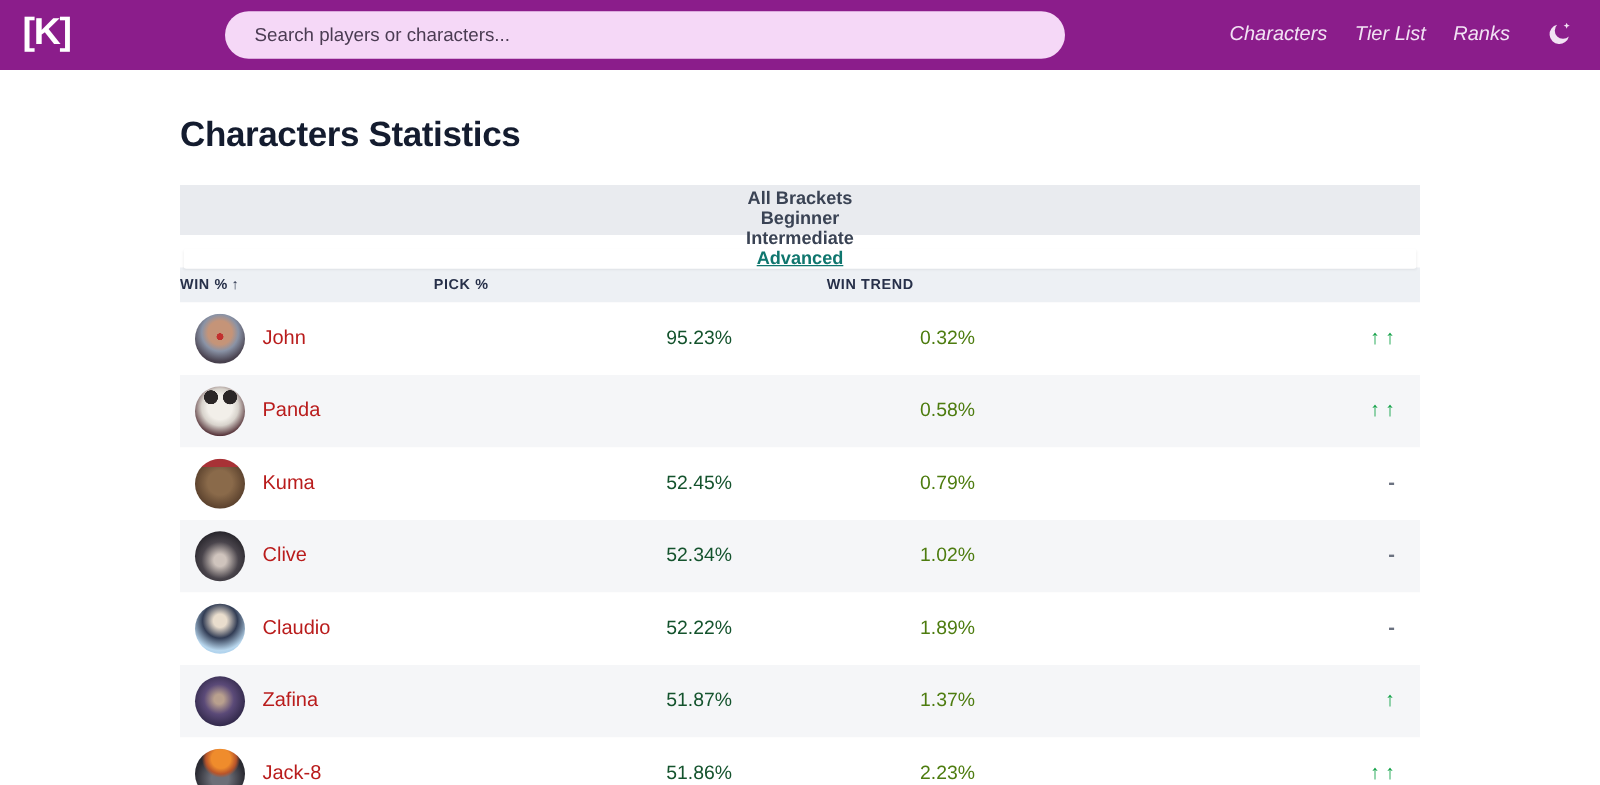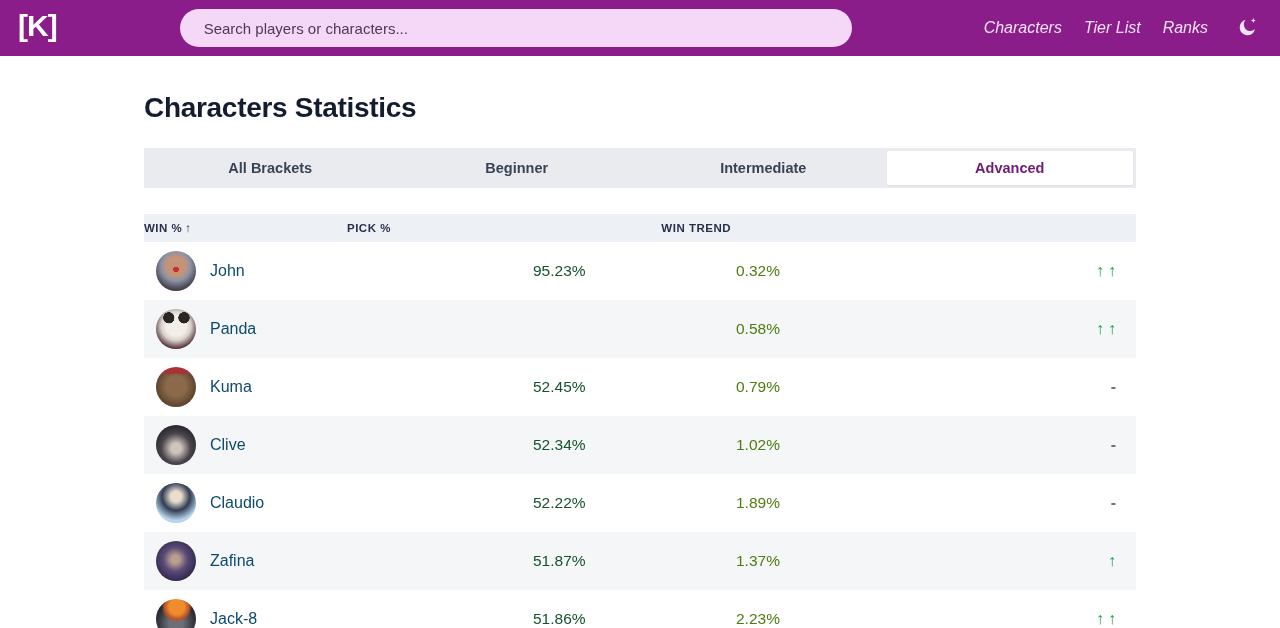--- a/index.html
+++ b/index.html
@@ -19,39 +19,39 @@
   .nav a { color:#F2E2F4; text-decoration:none; font-size:16px;font-style:italic; }
   .theme-btn { background:none; border:none; cursor:pointer; display:flex; align-items:center;
     padding:2px; margin-left:4px; }
 
   
   .container { width:992px; margin:0 auto; }
   h1.page-title { margin-top:36px; font-size:28px; font-weight:800; color:#141C2F;
     letter-spacing:-0.3px; }
 
   
-  .tabs { margin-top:24px; height:40px; background:#E9EBEF; display:flex; padding:3px; }
+  .tabs { margin-top:24px; height:40px; background:#E9EBEF; display:flex; padding:3px;flex-direction:column; }
   .tab { flex:1; border:none; background:transparent; font-family:"Liberation Sans", sans-serif;
     font-size:14.5px; font-weight:600; color:#3A4354; cursor:pointer; border-radius:2px; }
-  .tab.active { background:#ffffff; color:#701a75; box-shadow:0 1px 2px rgba(0,0,0,.06); }
+  .tab.active { background:#ffffff; color:#0f766e; box-shadow:0 1px 2px rgba(0,0,0,.06);text-decoration:underline; }
 
   
   .table { margin-top:26px; }
   .thead { display:flex; align-items:center; height:28px; background:#EDF0F4; }
   .th { font-size:11.5px; font-weight:700; letter-spacing:.5px; color:#273049;
     text-transform:uppercase; cursor:pointer; }
   .row { display:flex; align-items:center; height:58px; background:#ffffff; }
   .row.alt { background:#F5F6F8; }
   .cell-char { flex:1; display:flex; align-items:center; gap:14px; padding-left:12px; }
   .th.cell-char { gap:0; }
   .cell-win   { width:203px; text-align:left; padding-right:13px; }
   .cell-pick  { width:196px; padding-right:14px; }
   .cell-trend { width:204px; text-align:right; padding-right:16px; }
   .avatar { width:40px; height:40px; border-radius:50%; flex:0 0 40px; }
-  .char-link { color:#0c4a6e; text-decoration:none; font-size:16px; }
+  .char-link { color:#b91c1c; text-decoration:none; font-size:16px; }
   .val { font-size:15.5px; }
   .cell-win.val  { color:#14532d; }
   .cell-pick.val { color:#4d7c0f; }
   .cell-trend.val { font-size:16px; letter-spacing:4px; font-weight:600; }
   .sort-arrow { font-weight:700; margin-left:3px; letter-spacing:0; }
 </style>
 </head>
 <body>
 
 <header class="topbar">

